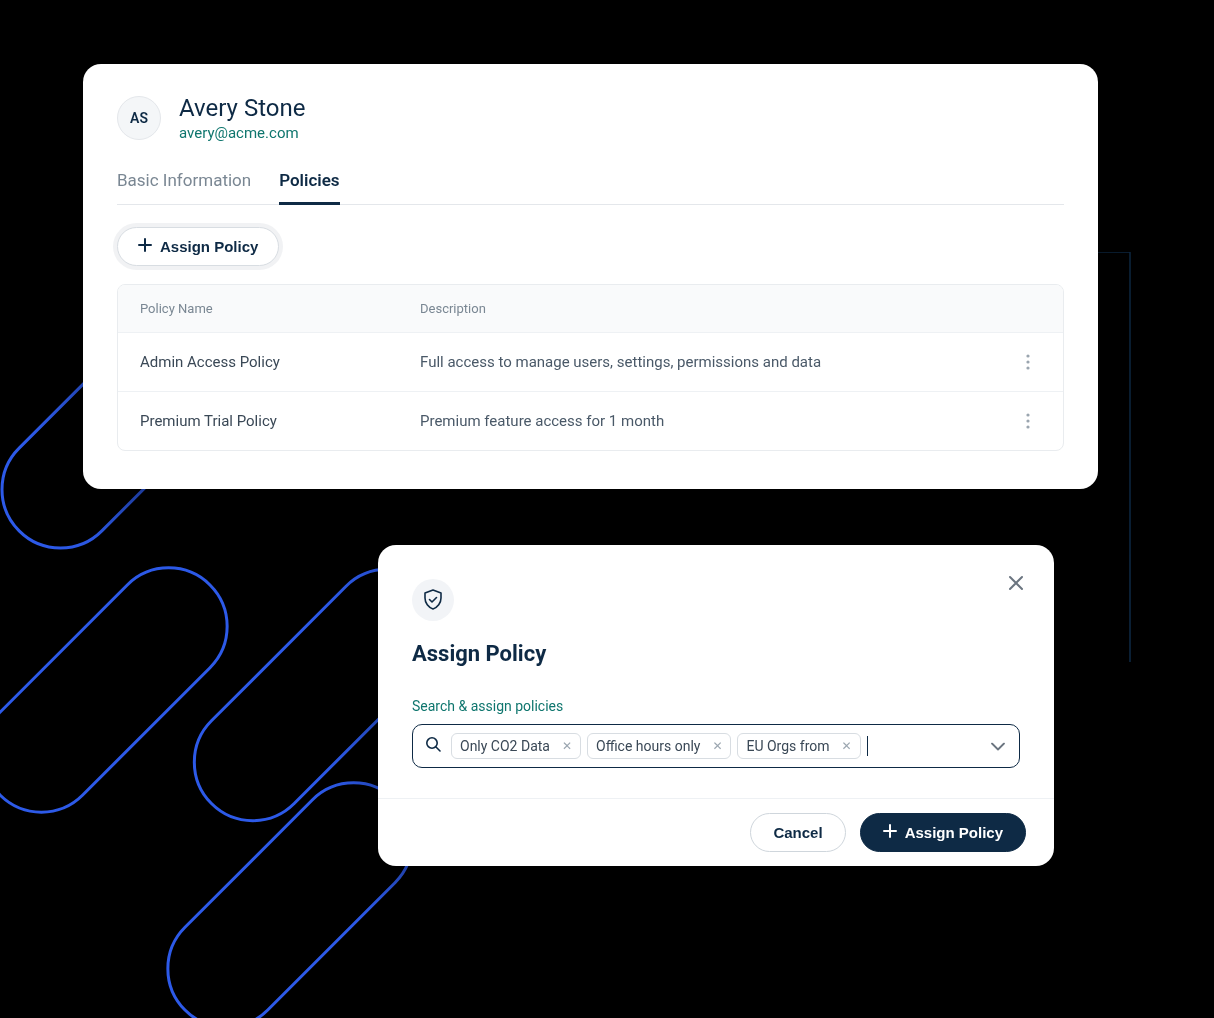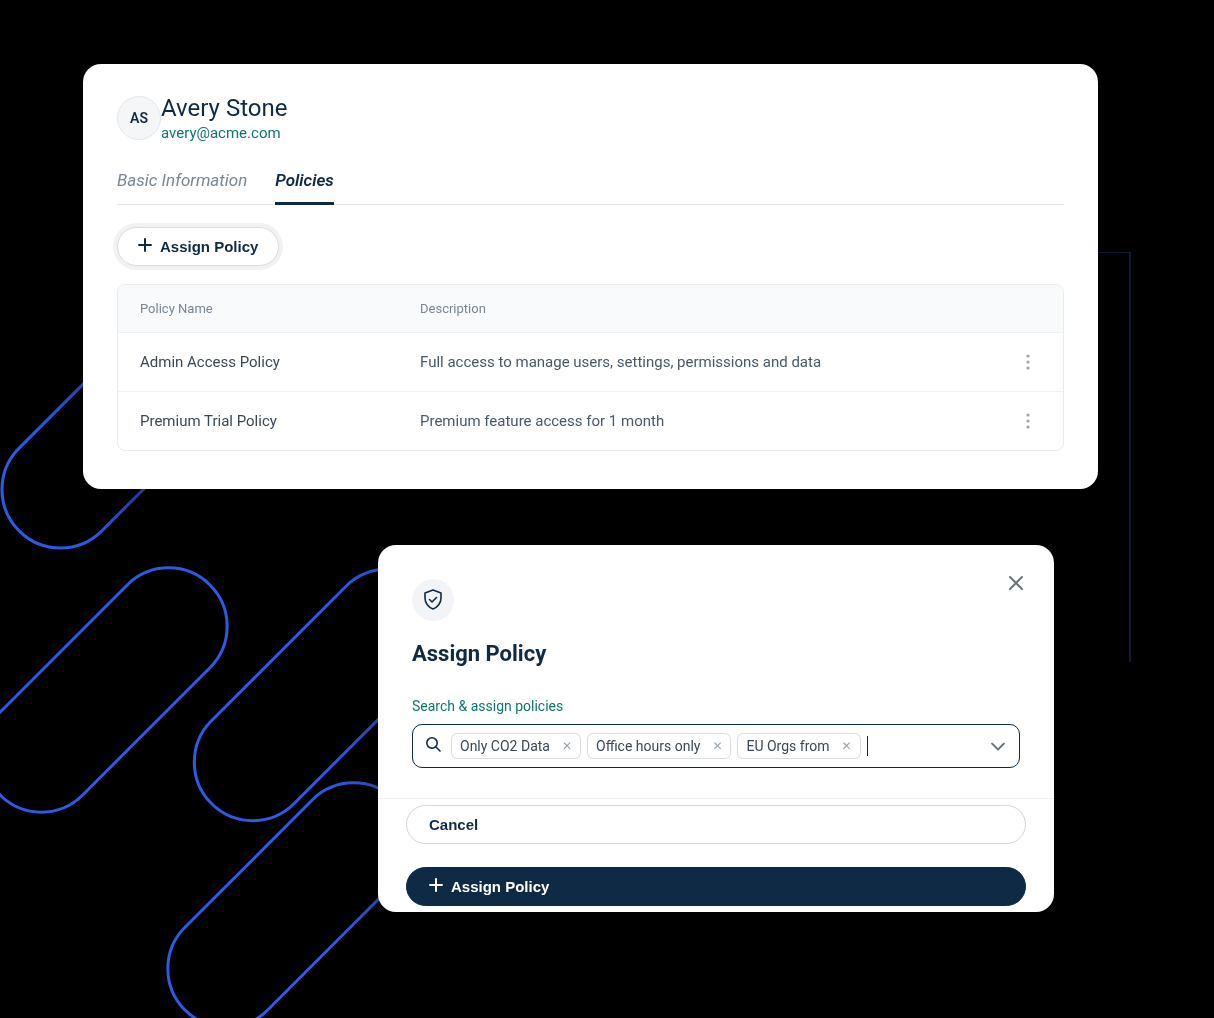--- a/index.html
+++ b/index.html
@@ -30,40 +30,39 @@
 
   
   .user-panel {
     left: 83px; top: 64px;
     width: 1015px;
     padding: 30px 34px 38px 34px;
   }
   .user-header {
     display: flex;
     align-items: center;
-    gap: 0;
+    gap: 18px;
     margin-bottom: 18px;
   }
   .avatar {
     width: 44px; height: 44px;
     border-radius: 50%;
     background: #f4f6f8;
     border: 1px solid #e4e7eb;
     display: flex; align-items: center; justify-content: center;
     font-size: 14px; font-weight: 600; color: #0e2a45;
   }
   .user-name { font-size: 24px; font-weight: 400; color: #0e2a45; }
   .user-email { font-size: 15px; color: #0f766e; margin-top: 2px; }
 
   .tabs {
     display: flex;
     gap: 28px;
     border-bottom: 1px solid #e4e7eb;
     margin-bottom: 22px;
-    font-style: italic;
   }
   .tab {
     padding: 10px 0 12px 0;
     font-size: 17px;
     color: #7a8793;
     cursor: pointer;
     border-bottom: 3px solid transparent;
     margin-bottom: -1px;
   }
   .tab.active {
@@ -179,25 +178,24 @@
   .multi-select .caret {
     position: absolute; right: 14px; top: 50%; transform: translateY(-50%);
     color: #6b7580;
   }
   .multi-select .cursor-bar {
     width: 1px; height: 20px; background: #0e2a45;
   }
 
   .modal-footer {
     border-top: 1px solid #eef1f4;
-    padding: 6px 28px;
+    padding: 14px 28px;
     display: flex;
     justify-content: flex-end;
-    gap: 23px;
-    flex-direction: column;
+    gap: 14px;
   }
   .btn {
     border-radius: 999px;
     padding: 10px 22px;
     font-size: 15px; font-weight: 600;
     cursor: pointer;
     display: inline-flex; align-items: center; gap: 8px;
   }
   .btn-secondary {
     background: #fff;

